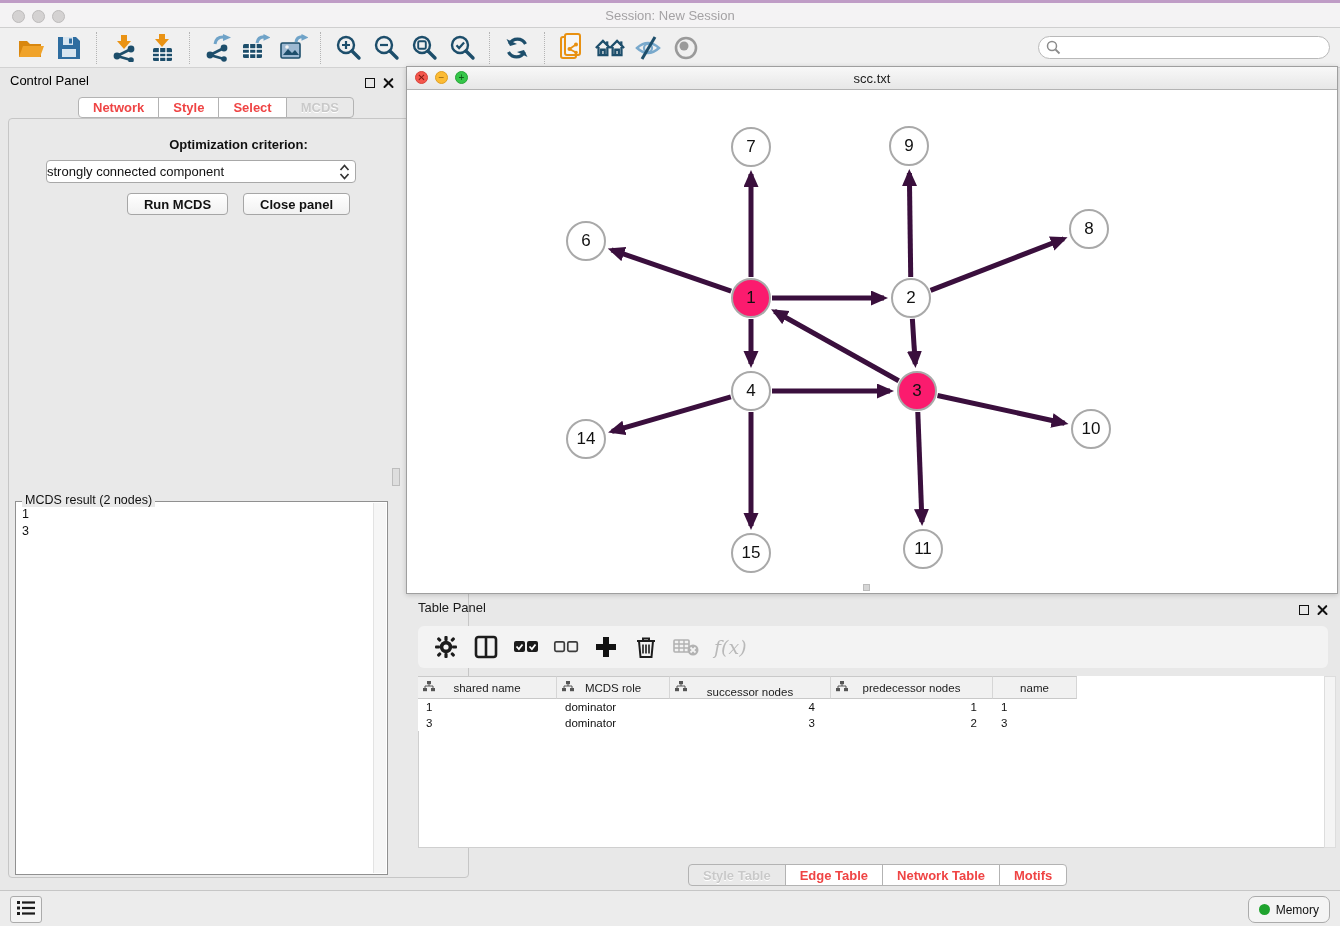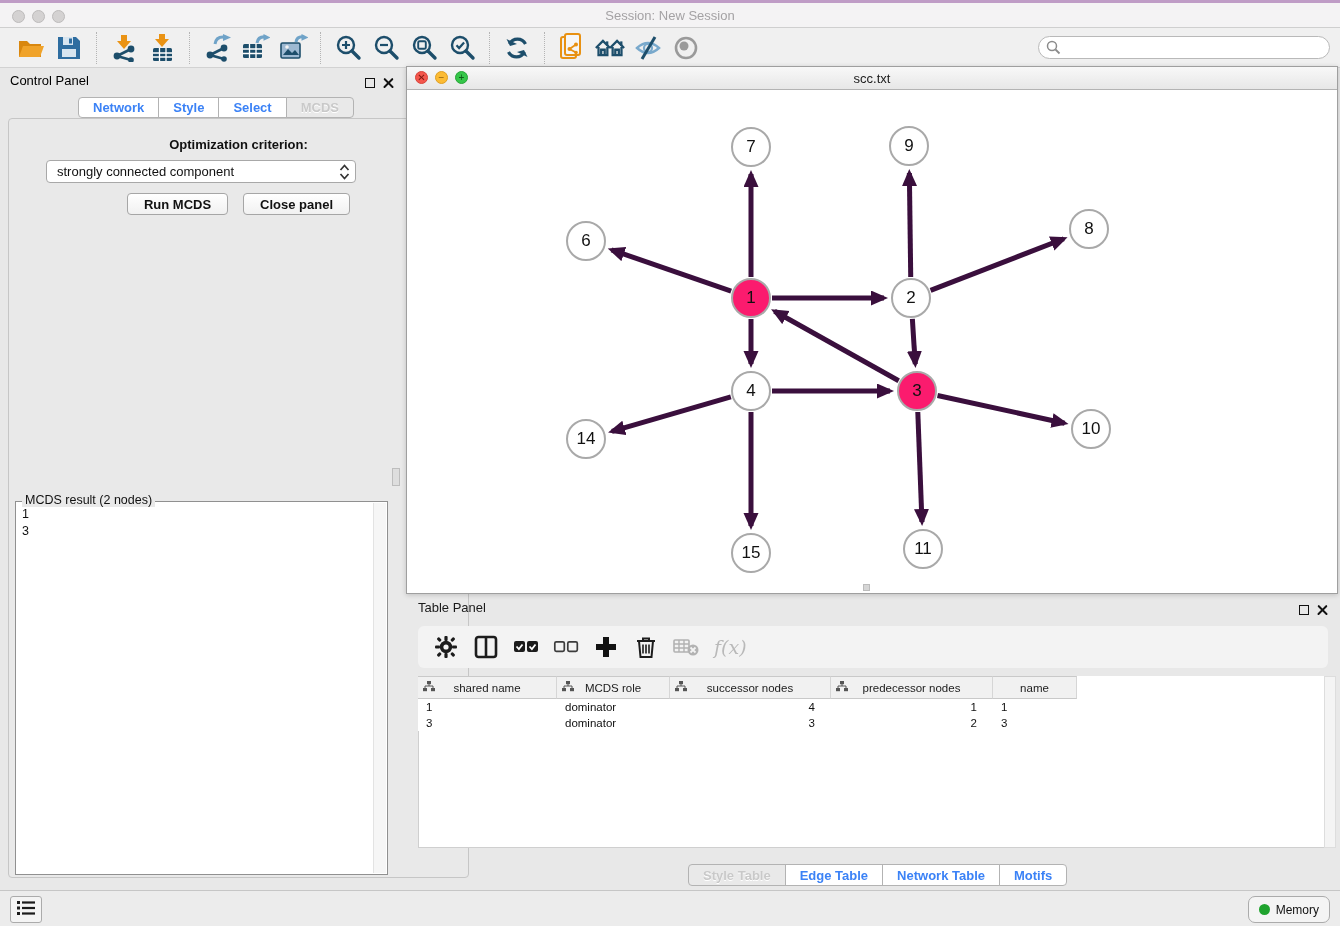--- a/index.html
+++ b/index.html
@@ -31,31 +31,31 @@
   .cp-btns{right:946px;top:74px;}
   .tp-btns{right:12px;top:601px;}
   .float-ic{width:10px;height:10px;border:1.6px solid #111;box-sizing:border-box;display:inline-block;}
   .x-ic{position:relative;width:11px;height:11px;display:inline-block;}
   .x-ic:before,.x-ic:after{content:"";position:absolute;left:-1px;top:4.5px;width:13px;height:2.4px;
      background:#111;border-radius:1px;}
   .x-ic:before{transform:rotate(45deg);} .x-ic:after{transform:rotate(-45deg);}
   .tabgroup{position:absolute;display:flex;height:21px;border-radius:4px;}
   .cp-tabs{left:78px;top:97px;}
   .tab{background:#fff;border:1px solid #b3b3b3;margin-left:-1px;padding:0 14px;
-       font-size:13px;font-weight:600;color:#3b82f6;display:flex;align-items:center;cursor:pointer;}
+       font-size:13px;font-weight:600;color:#ef4444;display:flex;align-items:center;cursor:pointer;}
   .tab:first-child{border-radius:4px 0 0 4px;margin-left:0;}
   .tab:last-child{border-radius:0 4px 4px 0;}
   .tab.sel{background:#e9e9e9;color:#c9c9c9;text-shadow:0 1px 0 #fff;}
   .cp-body{position:absolute;left:8px;top:118px;width:461px;height:760px;background:#e9e9e9;
            border:1px solid #c6c6c6;border-radius:4px;box-sizing:border-box;}
   .opt-label{position:absolute;left:0;right:0;top:18px;text-align:center;font-size:13px;
              font-weight:600;color:#111;}
   .dropdown{position:absolute;left:37px;top:41px;width:310px;height:23px;background:#fff;
             border:1px solid #a8a8a8;border-radius:4px;box-sizing:border-box;display:flex;
-            align-items:center;padding-left:10px;font-size:13px;color:#111;cursor:pointer;}
+            align-items:center;font-size:13px;color:#111;cursor:pointer;}
   .dd-step{position:absolute;right:4px;top:2px;}
   .btn-row{position:absolute;left:0;right:0;top:74px;display:flex;justify-content:center;gap:15px;}
   .pbutton{height:22px;padding:0 16px;background:linear-gradient(#ffffff,#f1f1f1);
            border:1px solid #a6a6a6;border-radius:4px;font-size:13px;font-weight:600;color:#111;
            font-family:"Liberation Sans",sans-serif;cursor:pointer;}
   .result-box{position:absolute;left:6px;top:382px;width:371px;height:372px;background:#fff;
               border:1px solid #909090;}
   .result-legend{position:absolute;left:6px;top:-9px;background:#e9e9e9;padding:0 3px;
                  font-size:12.5px;color:#111;}
   .result-values{position:absolute;left:6px;top:4px;font-size:12.5px;color:#111;line-height:17px;}
@@ -442,21 +442,21 @@
         </div>
         <div class="th" style="width: 113px;">
           <svg class="hier" width="12" height="11" viewBox="0 0 12 11">
             <rect x="4" y="0" width="4" height="3.2" fill="#555"></rect>
             <path d="M6 3 v2 M2 5 h8 M2 5 v2 M10 5 v2" stroke="#555" stroke-width="1" fill="none"></path>
             <rect x="0" y="7" width="4" height="3.2" fill="#555"></rect>
             <rect x="8" y="7" width="4" height="3.2" fill="#555"></rect>
           </svg>
           <span>MCDS role</span>
         </div>
-        <div class="th" style="width: 161px;">
+        <div class="th" style="width: 161px; align-items: flex-end;">
           <svg class="hier" width="12" height="11" viewBox="0 0 12 11">
             <rect x="4" y="0" width="4" height="3.2" fill="#555"></rect>
             <path d="M6 3 v2 M2 5 h8 M2 5 v2 M10 5 v2" stroke="#555" stroke-width="1" fill="none"></path>
             <rect x="0" y="7" width="4" height="3.2" fill="#555"></rect>
             <rect x="8" y="7" width="4" height="3.2" fill="#555"></rect>
           </svg>
           <span>successor nodes</span>
         </div>
         <div class="th" style="width: 162px;">
           <svg class="hier" width="12" height="11" viewBox="0 0 12 11">

